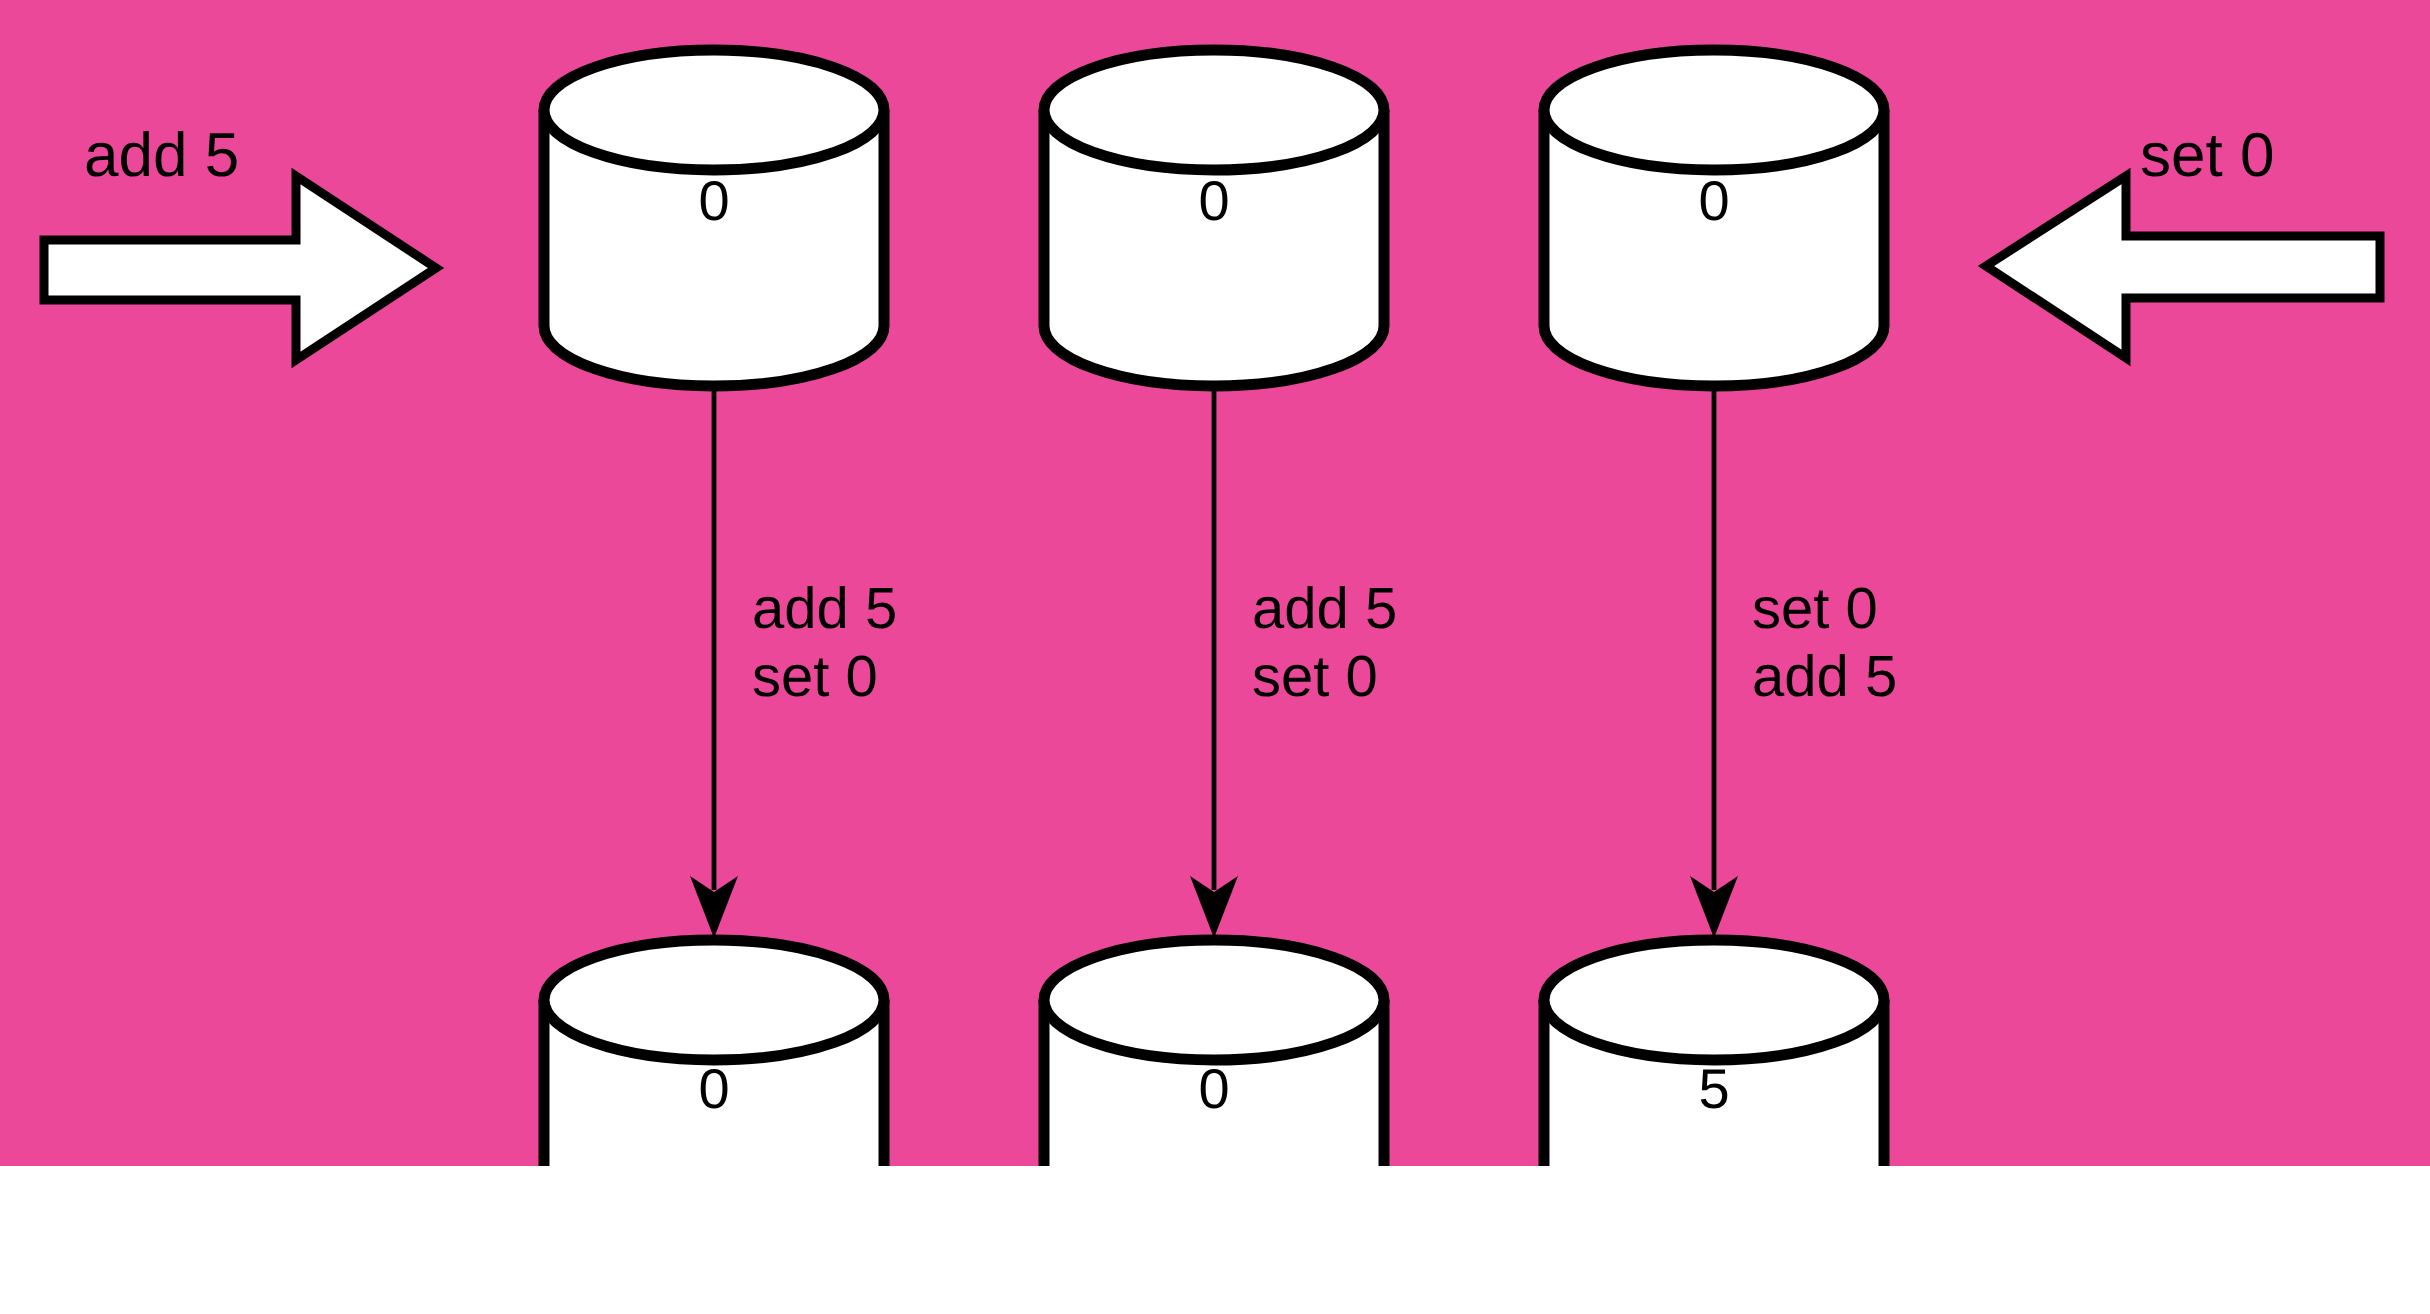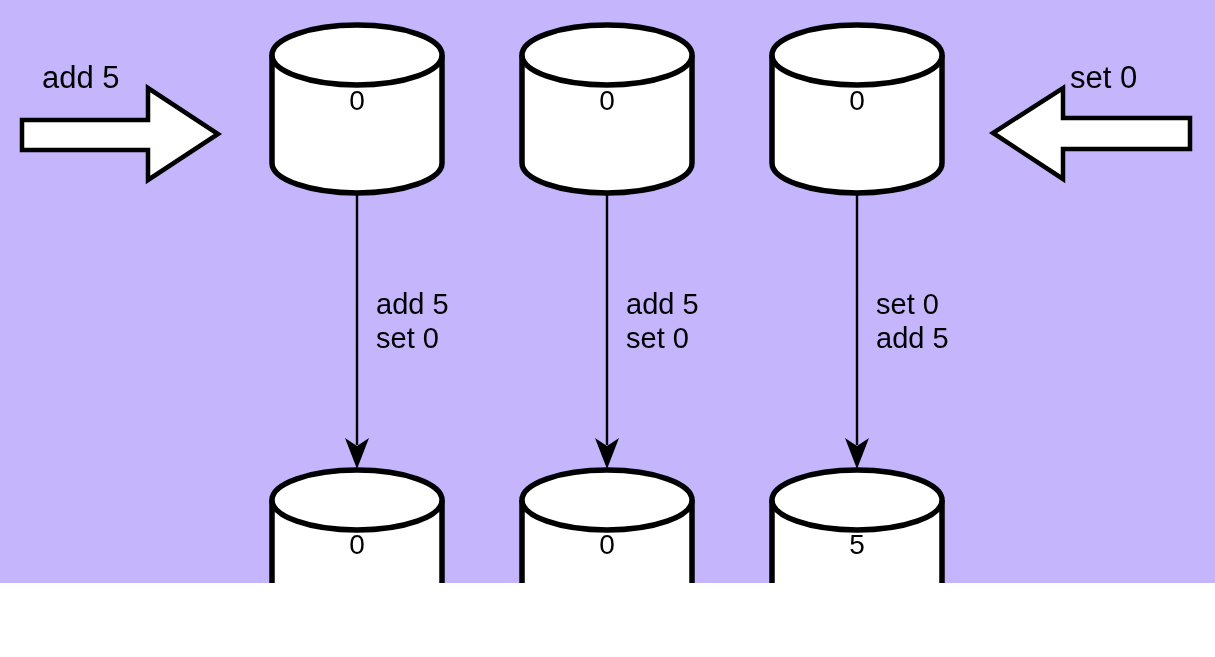--- a/index.html
+++ b/index.html
@@ -4,21 +4,21 @@
 <style>
   html, body {
     margin: 0;
     padding: 0;
     background: #ffffff;
   }
   #canvas {
     position: relative;
     width: 1215px;
     height: 583px;
-    background: #c4b5fd;
+    background: #ec4899;
     overflow: hidden;
     font-family: "Liberation Sans", sans-serif;
   }
   #diagram-svg {
     position: absolute;
     left: 0;
     top: 0;
     width: 1215px;
     height: 657px;
   }

